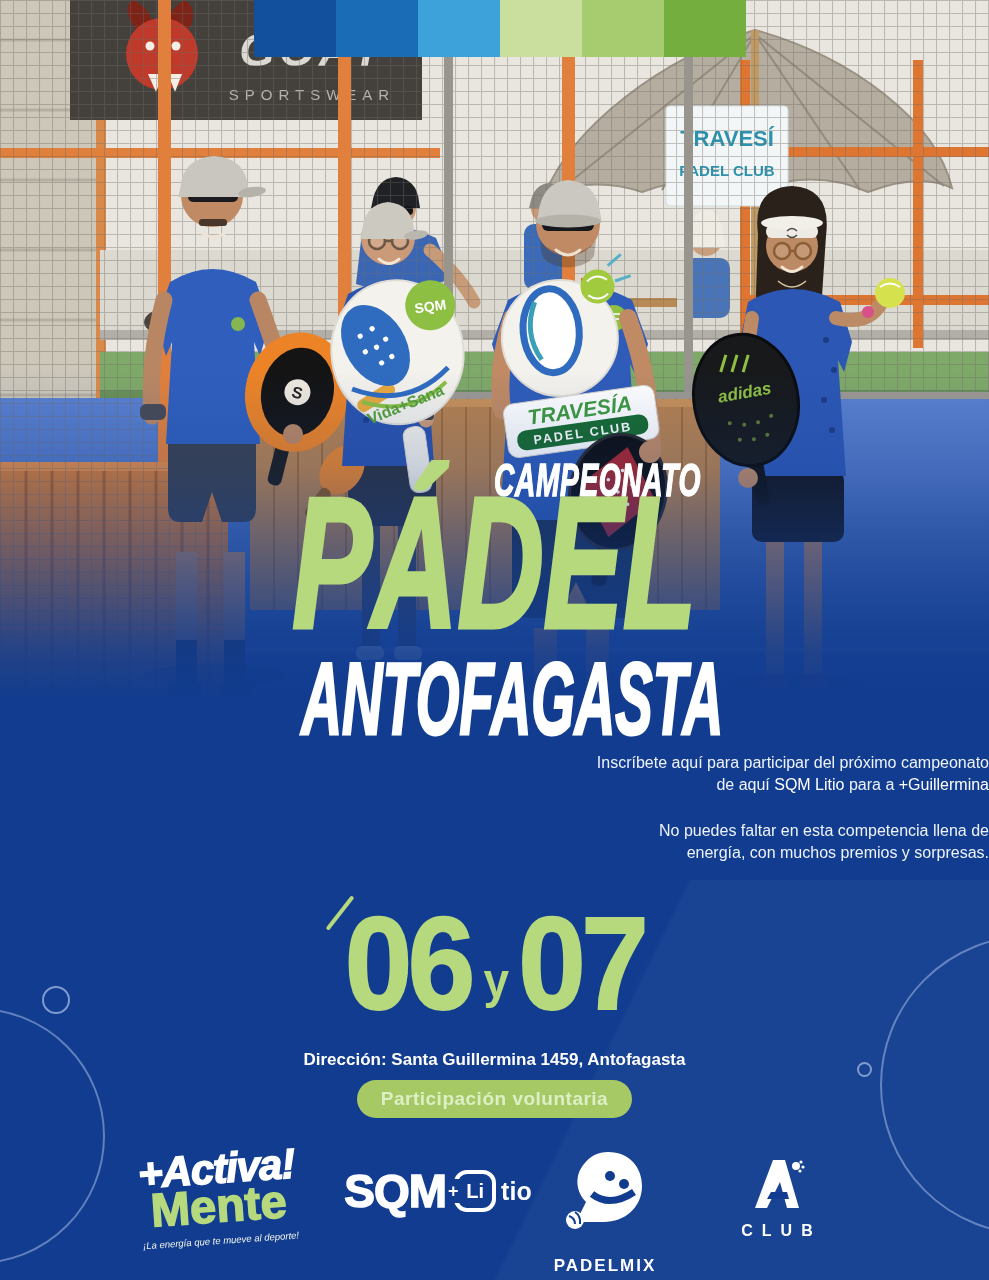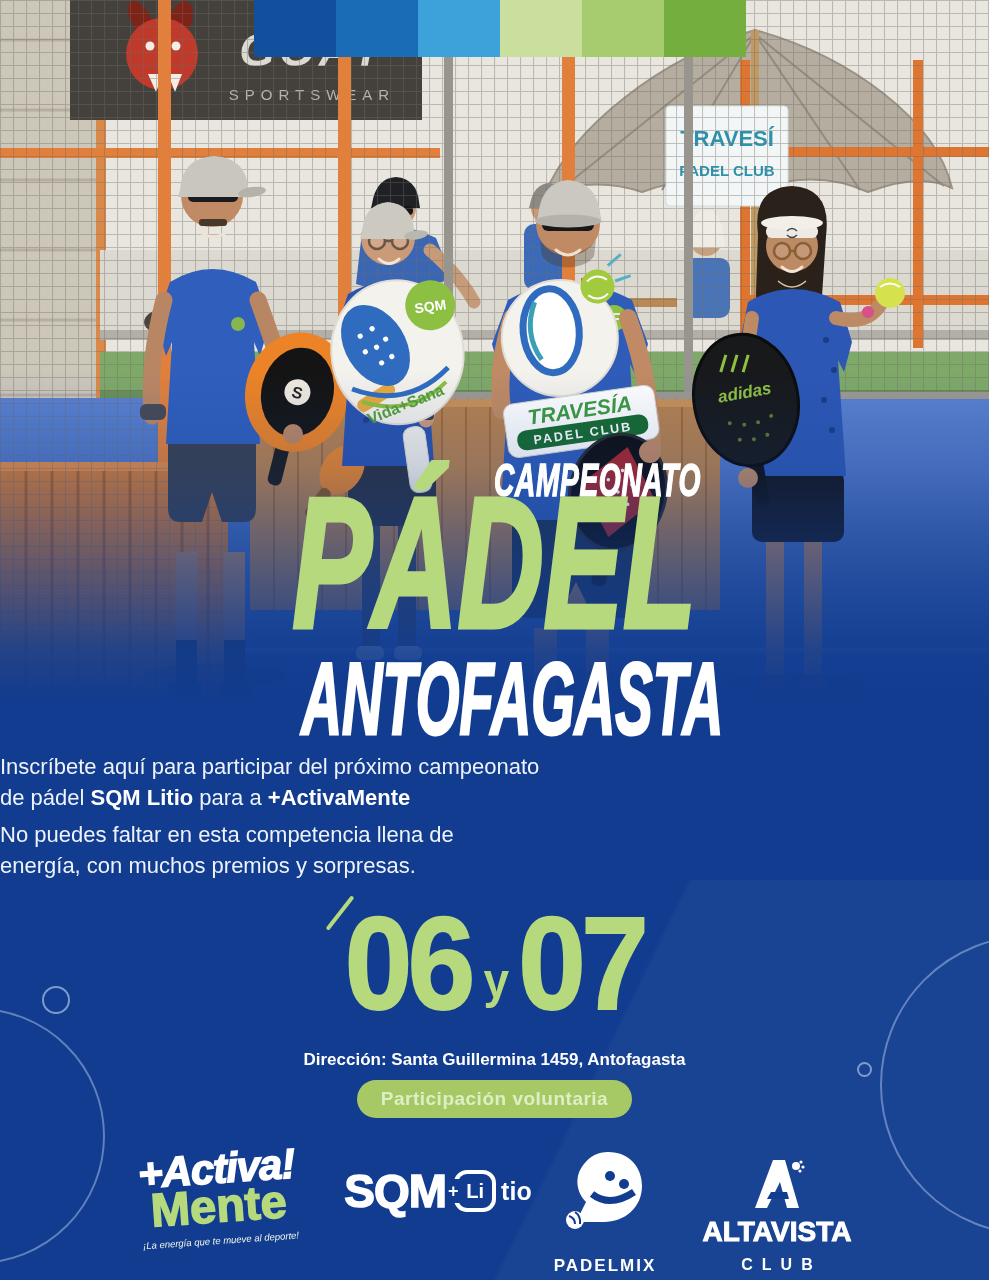--- a/index.html
+++ b/index.html
@@ -45,23 +45,23 @@
     -webkit-text-stroke:5px #b7d97e;
     transform:scaleX(.64);transform-origin:center;
   }
   .title-sub{top:648px;color:#ffffff;padding-left:36px;}
   .title-sub > span{
     font-size:102px;line-height:1;font-weight:800;font-style:italic;
     -webkit-text-stroke:3px #fff;
     transform:scaleX(.55);transform-origin:center;
   }
   
-  .para{position:absolute;left:0;right:0;text-align:left;z-index:4;
-    color:#eef3fa;font-size:22px;line-height:1.4;white-space:pre-wrap;}
-  .para b{font-weight:bold;color:#ffffff;}
+  .para{position:absolute;left:0;right:0;text-align:right;z-index:4;
+    color:#eef3fa;font-size:16px;line-height:1.4;white-space:pre-wrap;}
+  .para b{font-weight:normal;color:#ffffff;}
   .para1{top:752px;}
   .para2{top:820px;}
   
   .slash-icon{position:absolute;left:338px;top:892px;width:4px;height:42px;
     background:#b7d97e;border-radius:2px;transform:rotate(38deg);z-index:4;}
   .dates{position:absolute;top:898px;left:0;right:0;display:flex;justify-content:center;
     align-items:flex-end;color:#b7d97e;z-index:4;transform:scaleX(.92);}
   .dates .day{font-size:132px;line-height:1;font-weight:800;letter-spacing:-5px;
     -webkit-text-stroke:2px #b7d97e;}
   .dates .conj{font-size:50px;font-weight:800;margin:0 10px 24px 14px;line-height:1;}
@@ -400,21 +400,21 @@
   <div class="line kicker">
     <span>CAMPEONATO</span>
   </div>
   <div class="line title-main">
     <span>PÁDEL</span>
   </div>
   <div class="line title-sub">
     <span>ANTOFAGASTA</span>
   </div>
 
-  <div class="para para1"><span>Inscríbete aquí para participar del próximo campeonato</span><br><span>de pádel </span><b>SQM Litio</b><span> para a </span><b>+ActivaMente</b></div>
+  <div class="para para1"><span>Inscríbete aquí para participar del próximo campeonato</span><br><span>de aquí </span><b>SQM Litio</b><span> para a </span><b>+Guillermina</b></div>
 
   <div class="para para2"><span>No puedes faltar en esta competencia llena de</span><br><span>energía, con muchos premios y sorpresas.</span></div>
 
   <div class="slash-icon"></div>
   <div class="dates">
     <span class="day">06</span>
     <span class="conj">y</span>
     <span class="day">07</span>
   </div>
   <div class="address">Dirección: Santa Guillermina 1459, Antofagasta</div>
@@ -451,17 +451,16 @@
 
   <div class="sponsor altavista">
     <svg width="60" height="52" viewBox="0 0 60 52">
       <path d="M26 2 L38 2 L52 50 L40 50 L33 24 L20 50 L8 50 Z" fill="#ffffff"></path>
       <path d="M24 34 h16 l2 7 h-22 Z" fill="#113c8f"></path>
       <circle cx="49" cy="8" r="4" fill="#ffffff"></circle>
       <circle cx="54" cy="4" r="1.6" fill="#ffffff"></circle>
       <circle cx="56" cy="9" r="1.6" fill="#ffffff"></circle>
       <circle cx="53" cy="13" r="1.6" fill="#ffffff"></circle>
     </svg>
-    <div class="l1">ALTAVISTA</div>
     <div class="l2">CLUB</div>
   </div>
 
 </div>
 
 </body></html>

